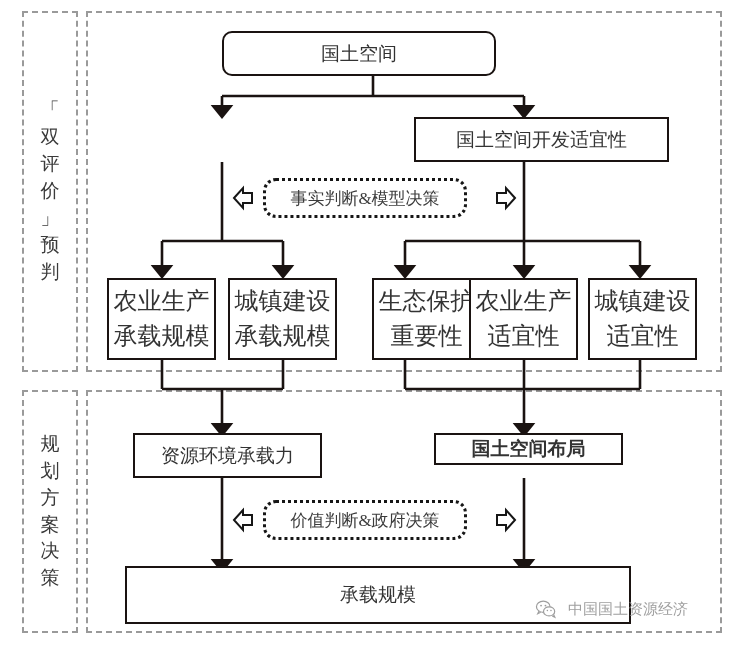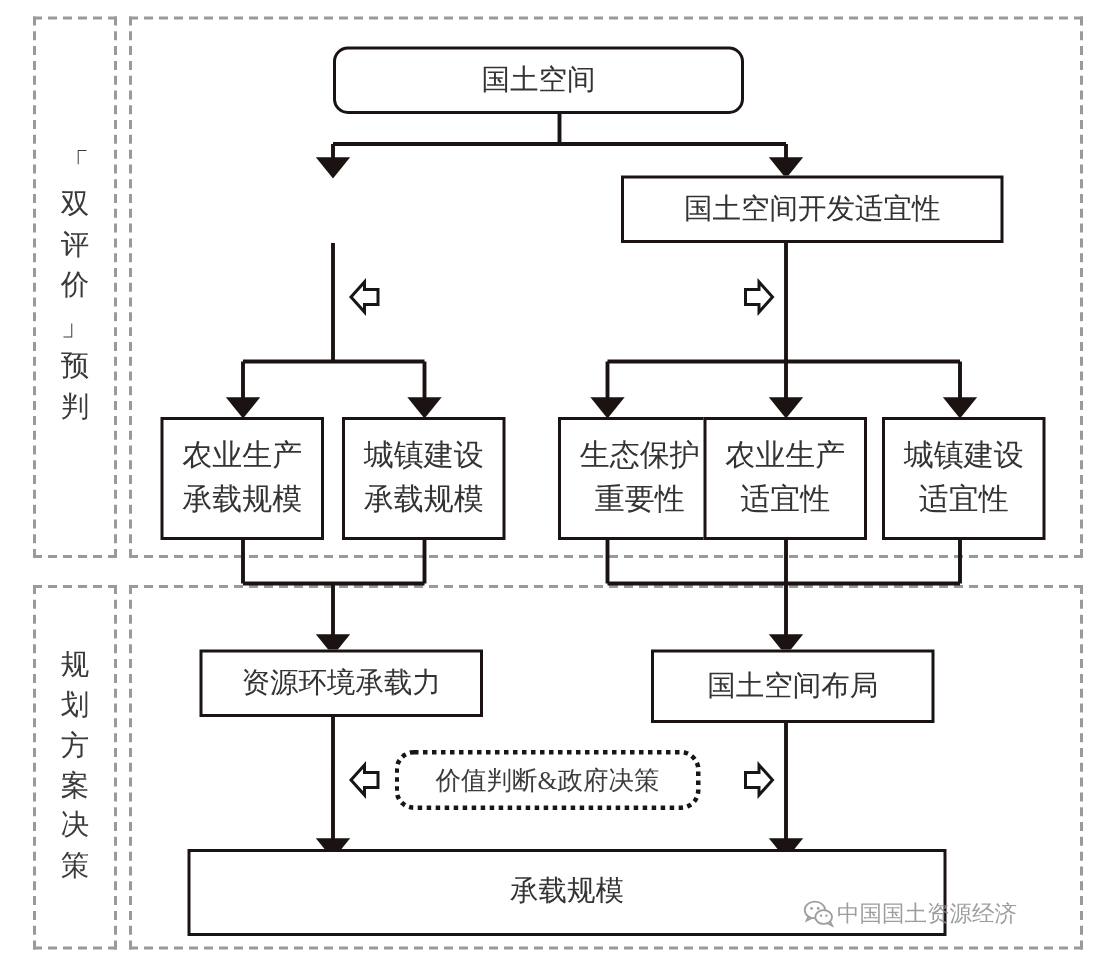--- a/index.html
+++ b/index.html
@@ -11,32 +11,32 @@
 
   
   .vlabel{position:absolute;display:flex;flex-direction:column;align-items:center;justify-content:center;
           color:#3a3a3a;font-size:19px;line-height:1.42;letter-spacing:0;box-sizing:border-box;}
   .vlabel span{display:block;}
 
   
   .node{position:absolute;border:2.5px solid #1a1311;background:#fff;box-sizing:border-box;
         display:flex;align-items:center;justify-content:center;text-align:center;
         color:#333;font-size:19px;line-height:1.45;}
-  .node.two-line{flex-direction:column;font-size:20px;}
+  .node.two-line{flex-direction:column;font-size:24px;}
 
   
   .dotnote{position:absolute;border:3px dotted #161616;border-radius:13px;background:#fff;
            display:flex;align-items:center;justify-content:center;text-align:center;
            color:#3c3c3c;font-size:17px;box-sizing:border-box;}
 
   
   #wires{position:absolute;left:0;top:0;width:732px;height:649px;pointer-events:none;}
 
   
-  .wm{position:absolute;display:flex;align-items:center;gap:1px;color:#8d8d8d;font-size:15px;
+  .wm{position:absolute;display:flex;align-items:center;gap:11px;color:#8d8d8d;font-size:15px;
       opacity:.85;font-family:"Liberation Sans",sans-serif;}
   .wm .glyph{width:22px;height:22px;}
 </style>
 </head>
 <body>
 
 <div id="stage">
 
   <div class="dashbox" style="left:22px;top:11px;width:56px;height:361px;"></div>
   <div class="dashbox" style="left:86px;top:11px;width:636px;height:361px;"></div>
@@ -129,31 +129,34 @@
     <span>适宜性</span>
   </div>
   <div class="node two-line" style="left:588px;top:278px;width:109px;height:82px;">
     <span>城镇建设</span>
     <span>适宜性</span>
   </div>
 
   <div class="node" style="left:133px;top:433px;width:189px;height:45px;">
     <span>资源环境承载力</span>
   </div>
-  <div class="node" style="left:434px;top:433px;width:189px;height:49px;">
+  <div class="node" style="left:434px;top:433px;width:189px;height:32px;font-weight:bold;">
     <span>国土空间布局</span>
   </div>
 
   <div class="node" style="left:125px;top:566px;width:506px;height:58px;">
     <span>承载规模</span>
   </div>
 
   <svg style="position:absolute;left:231px;top:182px;width:24px;height:32px;" viewBox="0 0 24 32">
     <path d="M3,16 L12,6 L12,11 L21,11 L21,21 L12,21 L12,26 z" fill="#fff" stroke="#161616" stroke-width="2"></path>
   </svg>
+  <div class="dotnote" style="left:263px;top:178px;width:204px;height:40px;">
+    <span>事实判断&amp;模型决策</span>
+  </div>
   <svg style="position:absolute;left:494px;top:182px;width:24px;height:32px;" viewBox="0 0 24 32">
     <path d="M21,16 L12,6 L12,11 L3,11 L3,21 L12,21 L12,26 z" fill="#fff" stroke="#161616" stroke-width="2"></path>
   </svg>
 
   <svg style="position:absolute;left:231px;top:504px;width:24px;height:32px;" viewBox="0 0 24 32">
     <path d="M3,16 L12,6 L12,11 L21,11 L21,21 L12,21 L12,26 z" fill="#fff" stroke="#161616" stroke-width="2"></path>
   </svg>
   <div class="dotnote" style="left:263px;top:500px;width:204px;height:40px;">
     <span>价值判断&amp;政府决策</span>
   </div>

